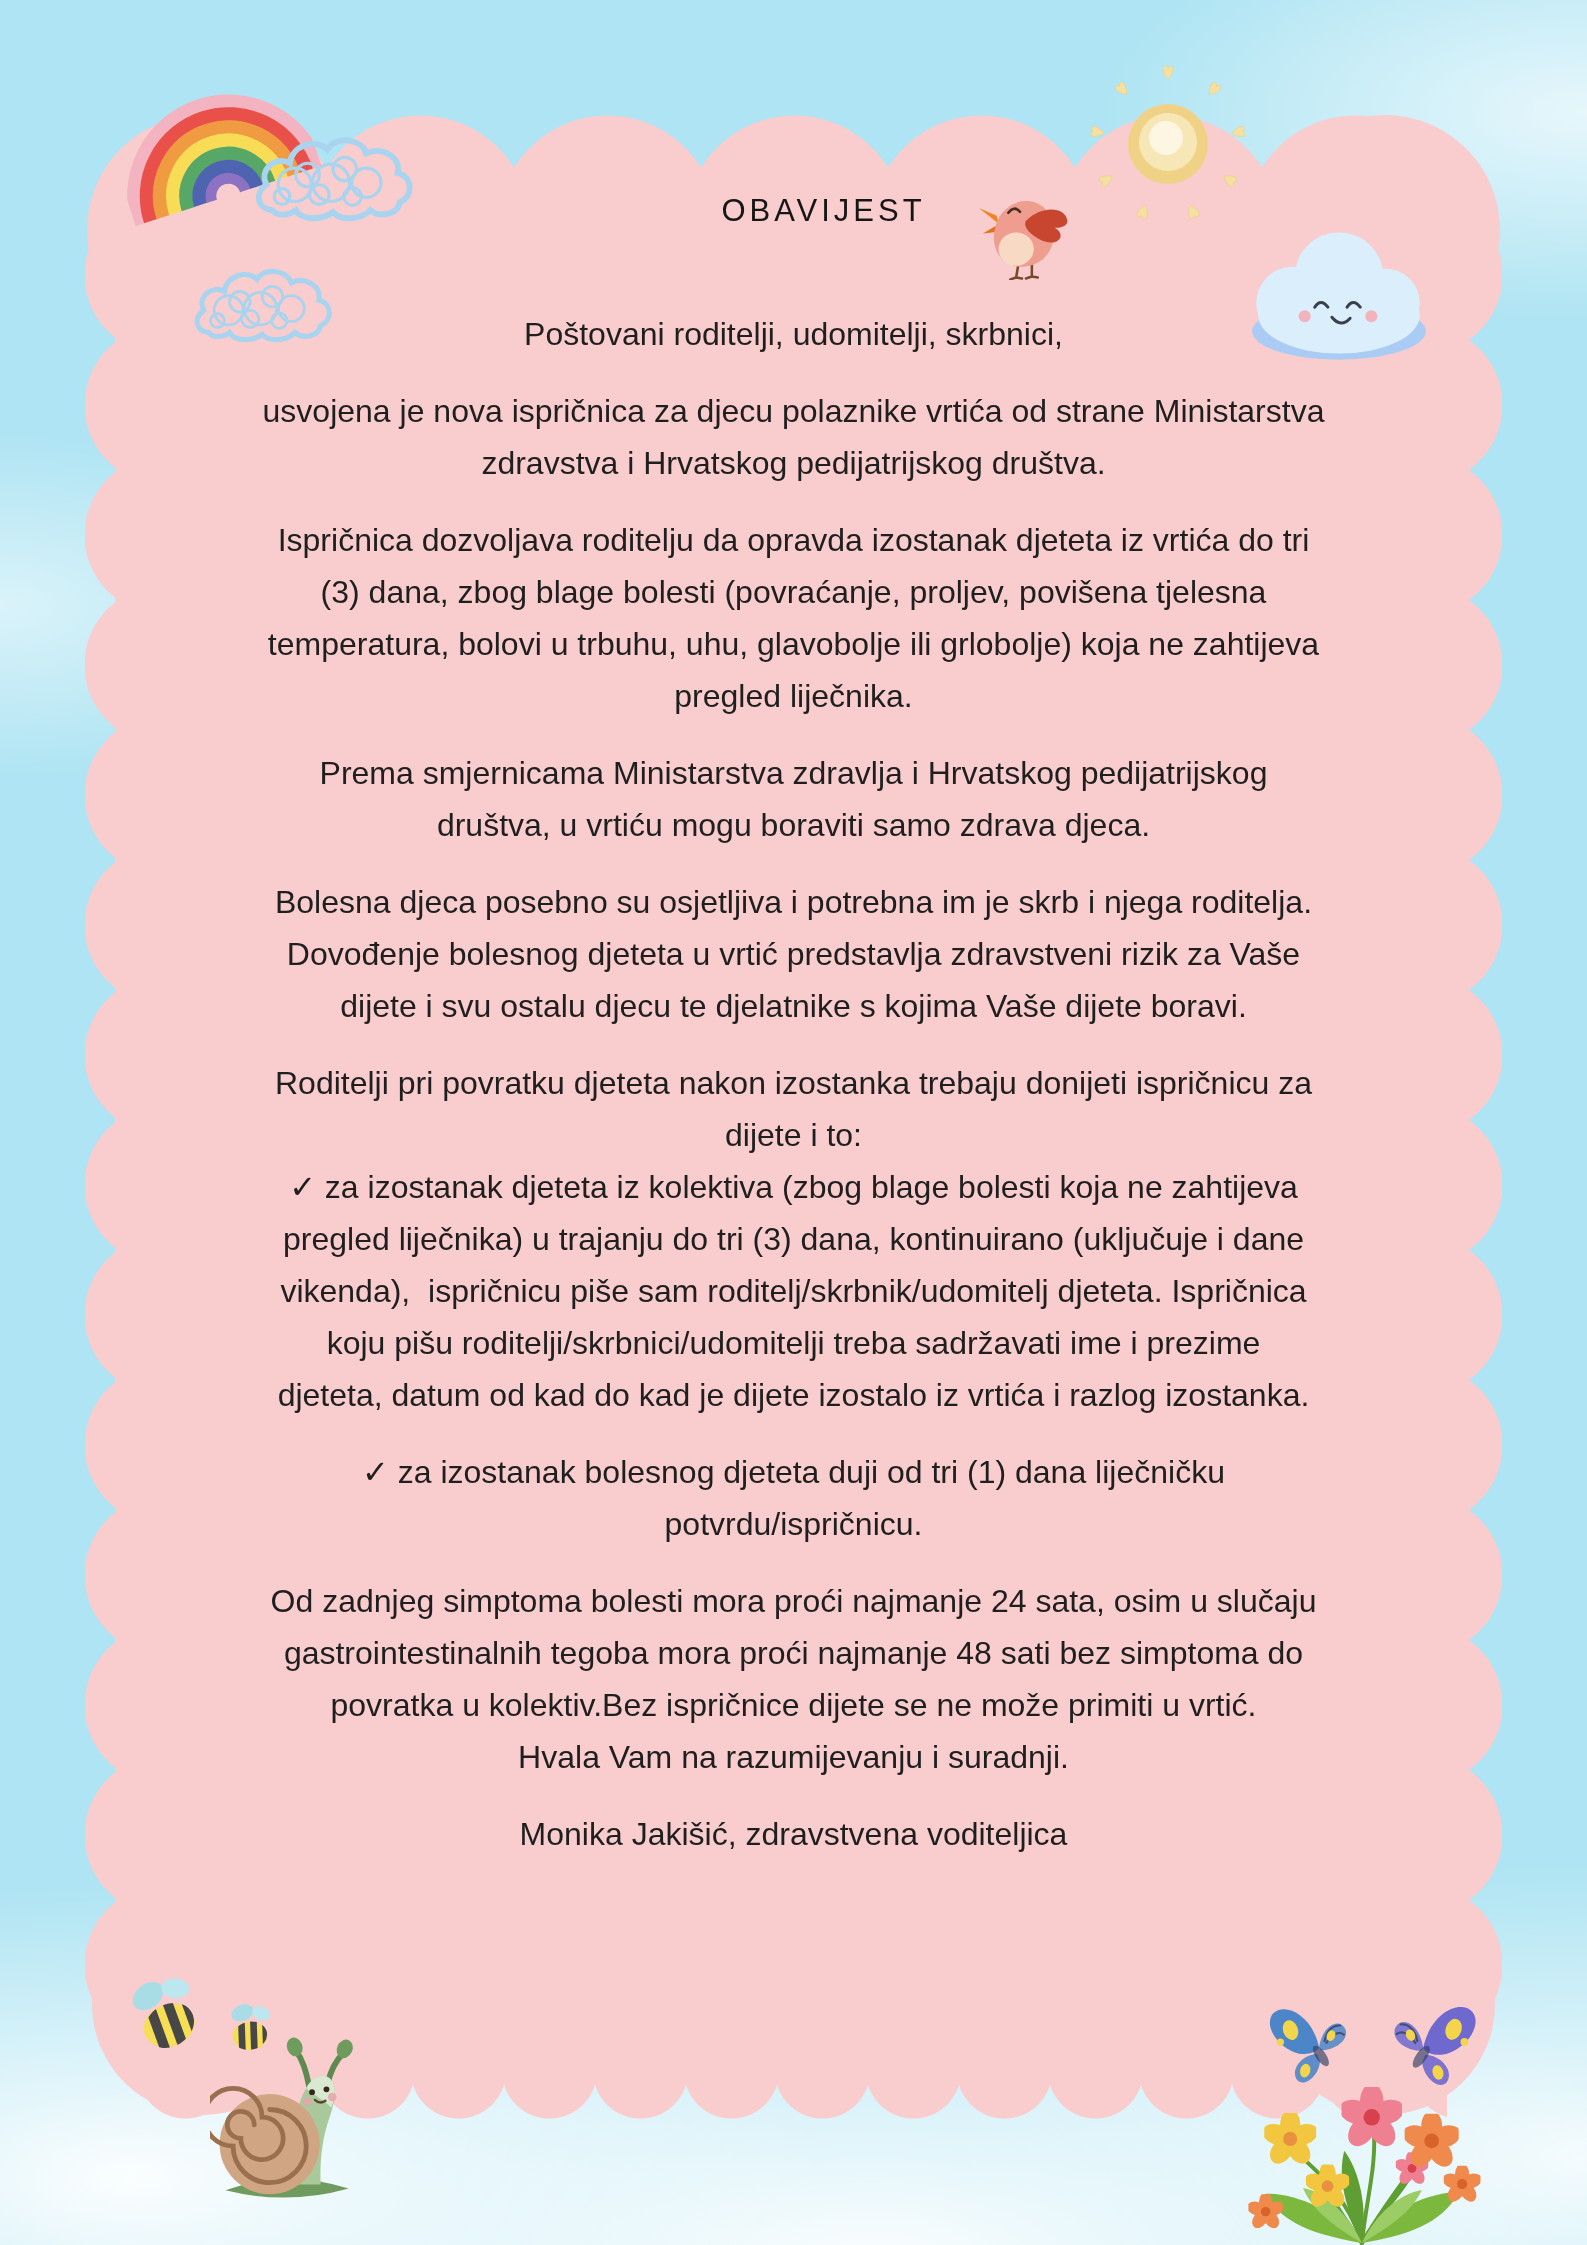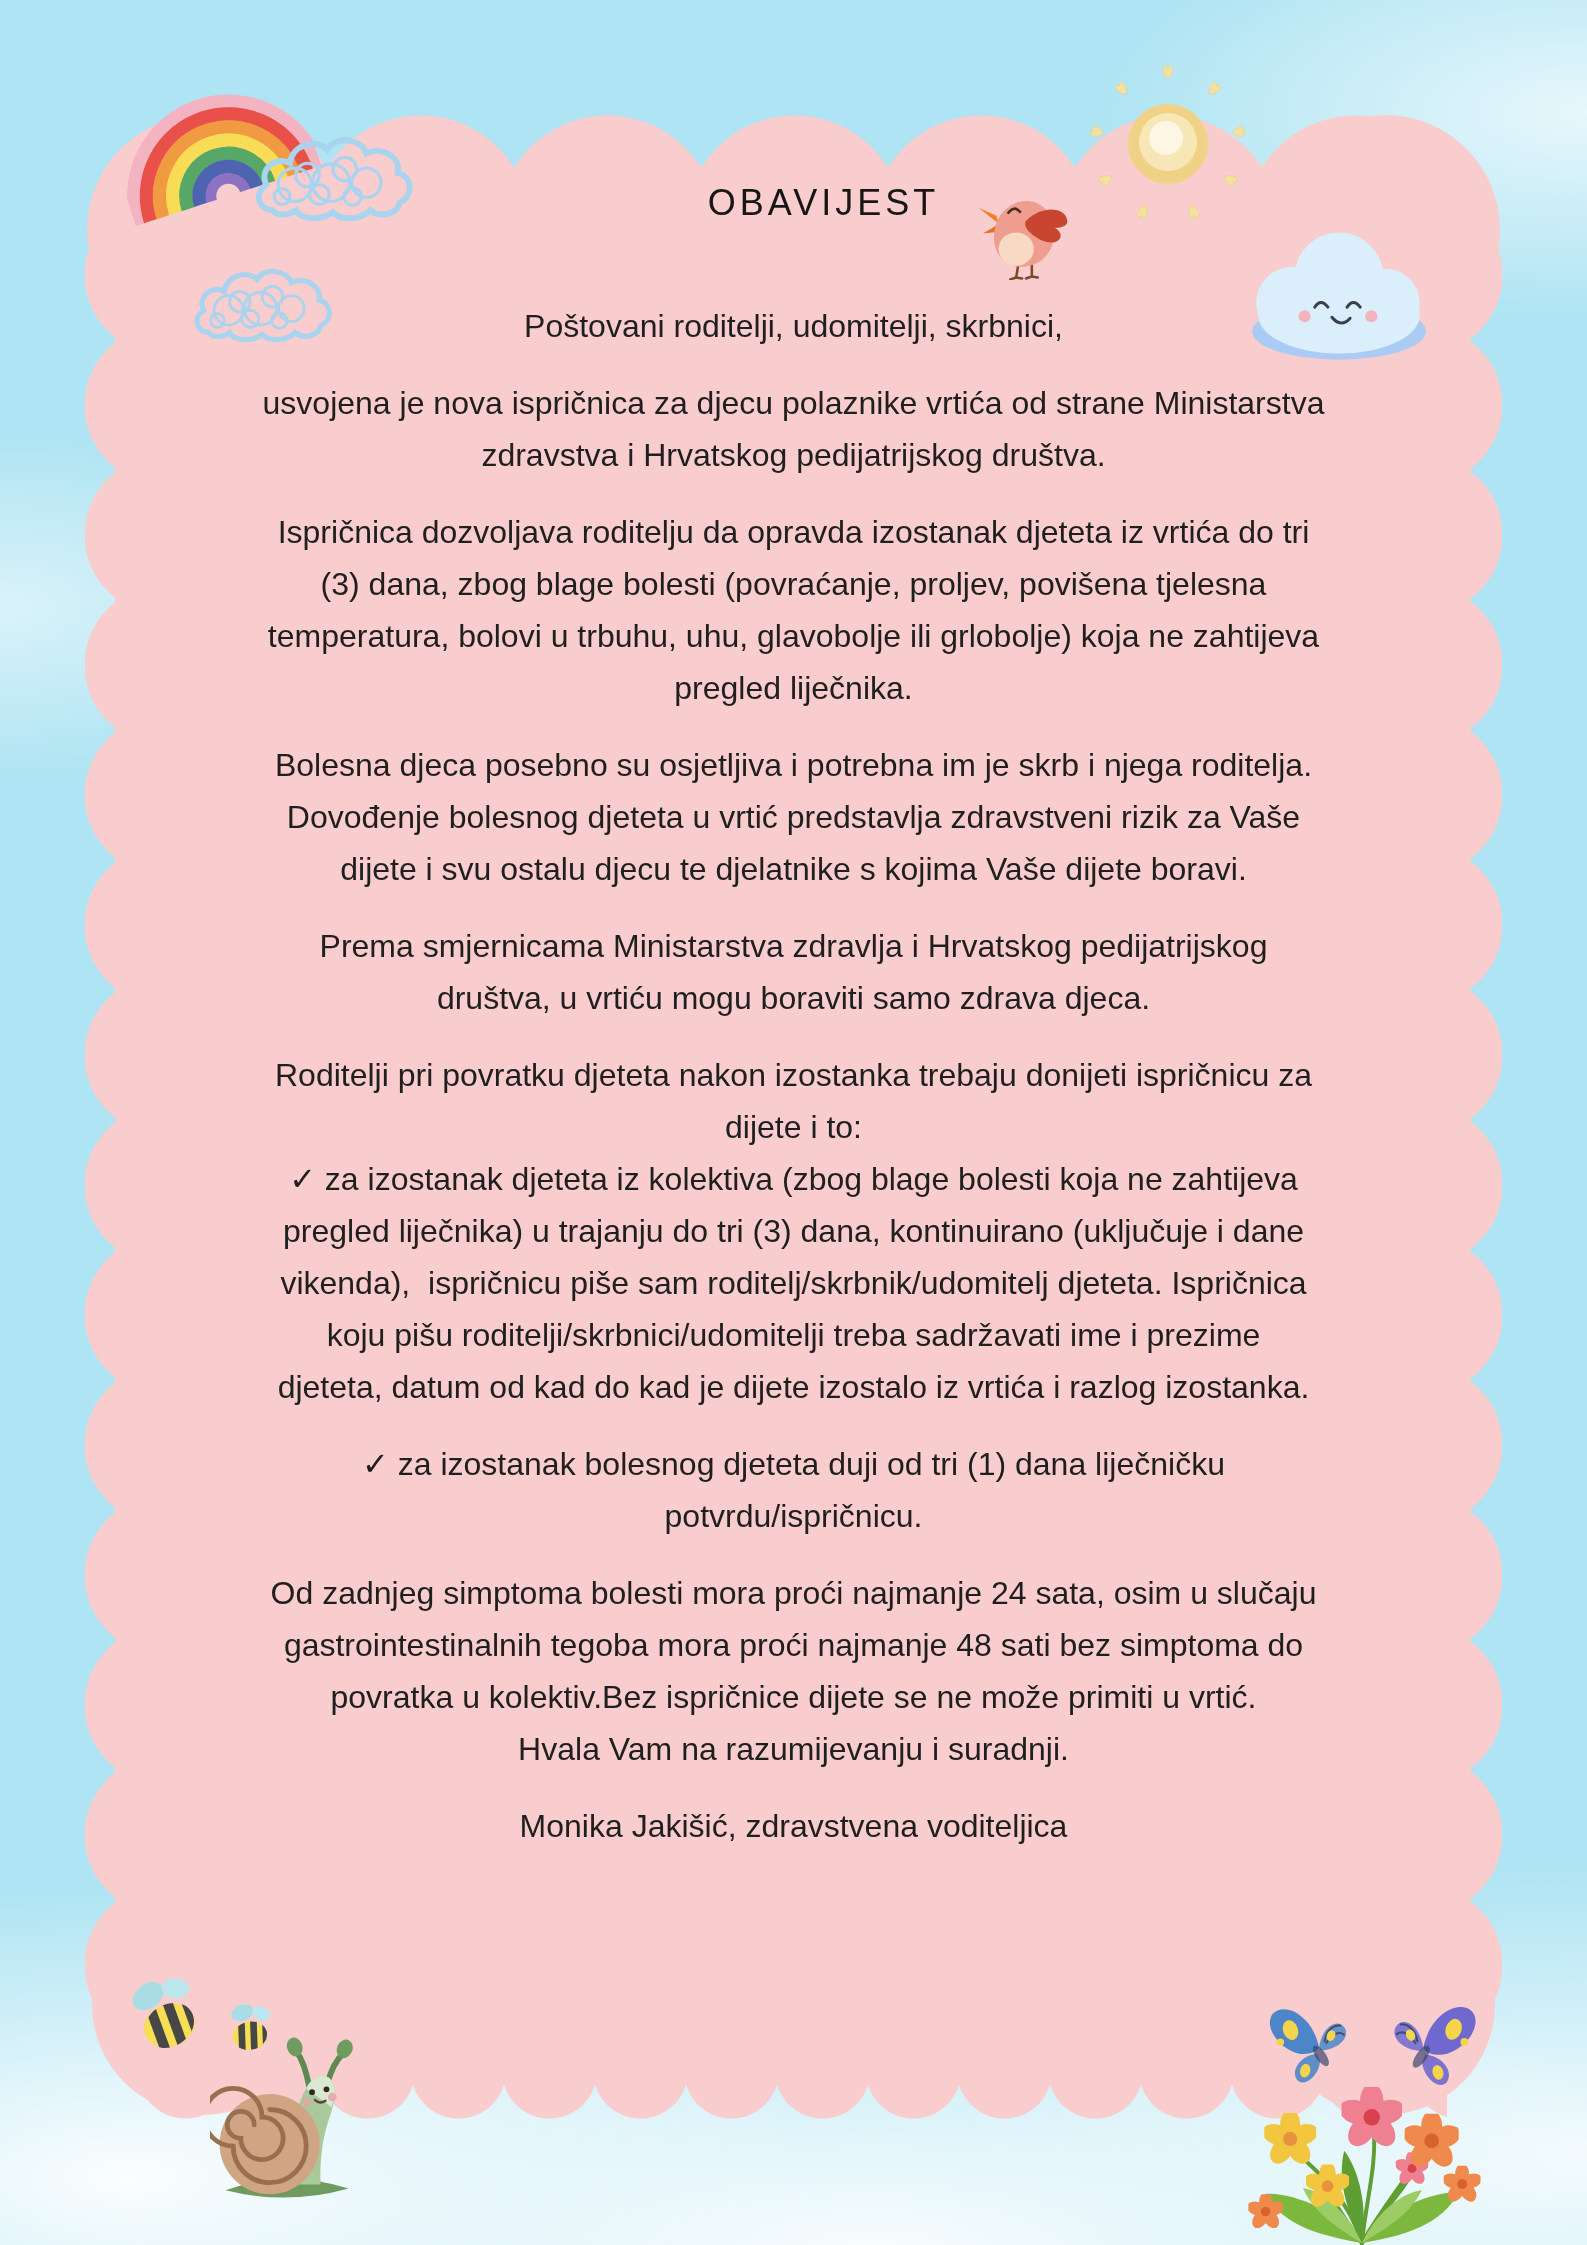--- a/index.html
+++ b/index.html
@@ -30,21 +30,21 @@
   .edge-right{left:1417px;top:210px;width:85px;height:1790px;
     background:radial-gradient(80px circle at 6px 50%,var(--pink) 79px,rgba(0,0,0,0) 80px) 0 0/85px 130px repeat-y !important;}
   .corner{border-radius:50%;}
   .c-tl{left:87px;top:115px;width:230px;height:230px;}
   .c-tr{left:1270px;top:115px;width:230px;height:230px;}
   .c-bl{left:92px;top:1893px;width:222px;height:222px;}
   .c-br{left:1273px;top:1893px;width:222px;height:222px;}
   
   .content{position:absolute;left:100px;right:100px;top:168px;z-index:3;
            text-align:center;color:var(--ink);}
-  .title{margin:0 0 0 60px;font-size:36px;line-height:70px;font-weight:400;
+  .title{margin:8px 0 0 60px;font-size:31px;line-height:70px;font-weight:400;
          letter-spacing:4px;color:#161616;}
   .para{margin:0;font-size:32px;line-height:52px;white-space:pre-wrap;font-weight:400;}
   .greet{margin-top:62px;}
   .gap{margin-top:25px;}
   
   .deco{position:absolute;z-index:4;}
   .rainbow{left:112px;top:74px;width:195px;height:127px;transform:rotate(-18deg);}
   .cloud1{left:250px;top:124px;width:168px;height:98px;}
   .cloud2{left:190px;top:248px;width:146px;height:104px;}
   .sun{left:1078px;top:42px;width:180px;height:200px;}
@@ -196,25 +196,25 @@
 
   <div class="content">
     <h1 class="title">OBAVIJEST</h1>
     <p class="para greet">Poštovani roditelji, udomitelji, skrbnici,</p>
     <p class="para gap">usvojena je nova ispričnica za djecu polaznike vrtića od strane Ministarstva
 zdravstva i Hrvatskog pedijatrijskog društva.</p>
     <p class="para gap">Ispričnica dozvoljava roditelju da opravda izostanak djeteta iz vrtića do tri
 (3) dana, zbog blage bolesti (povraćanje, proljev, povišena tjelesna
 temperatura, bolovi u trbuhu, uhu, glavobolje ili grlobolje) koja ne zahtijeva
 pregled liječnika.</p>
+    <p class="para gap">Prema smjernicama Ministarstva zdravlja i Hrvatskog pedijatrijskog
+društva, u vrtiću mogu boraviti samo zdrava djeca.</p>
     <p class="para gap">Bolesna djeca posebno su osjetljiva i potrebna im je skrb i njega roditelja.
 Dovođenje bolesnog djeteta u vrtić predstavlja zdravstveni rizik za Vaše
 dijete i svu ostalu djecu te djelatnike s kojima Vaše dijete boravi.</p>
-    <p class="para gap">Prema smjernicama Ministarstva zdravlja i Hrvatskog pedijatrijskog
-društva, u vrtiću mogu boraviti samo zdrava djeca.</p>
     <p class="para gap">Roditelji pri povratku djeteta nakon izostanka trebaju donijeti ispričnicu za
 dijete i to:</p>
     <p class="para">✓ za izostanak djeteta iz kolektiva (zbog blage bolesti koja ne zahtijeva
 pregled liječnika) u trajanju do tri (3) dana, kontinuirano (uključuje i dane
 vikenda),  ispričnicu piše sam roditelj/skrbnik/udomitelj djeteta. Ispričnica
 koju pišu roditelji/skrbnici/udomitelji treba sadržavati ime i prezime
 djeteta, datum od kad do kad je dijete izostalo iz vrtića i razlog izostanka.</p>
     <p class="para gap">✓ za izostanak bolesnog djeteta duji od tri (1) dana liječničku
 potvrdu/ispričnicu.</p>
     <p class="para gap">Od zadnjeg simptoma bolesti mora proći najmanje 24 sata, osim u slučaju

